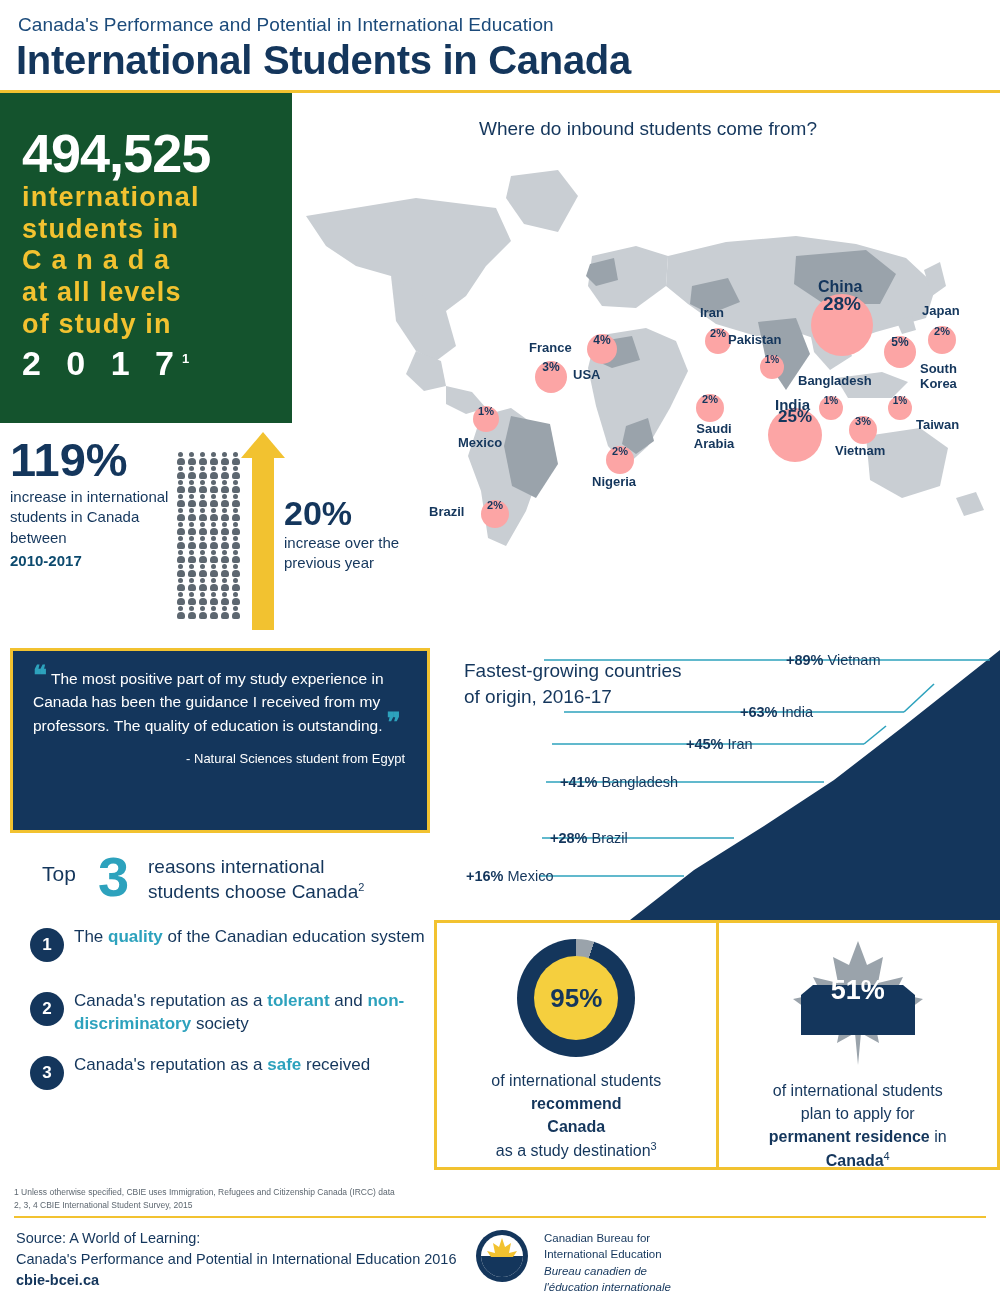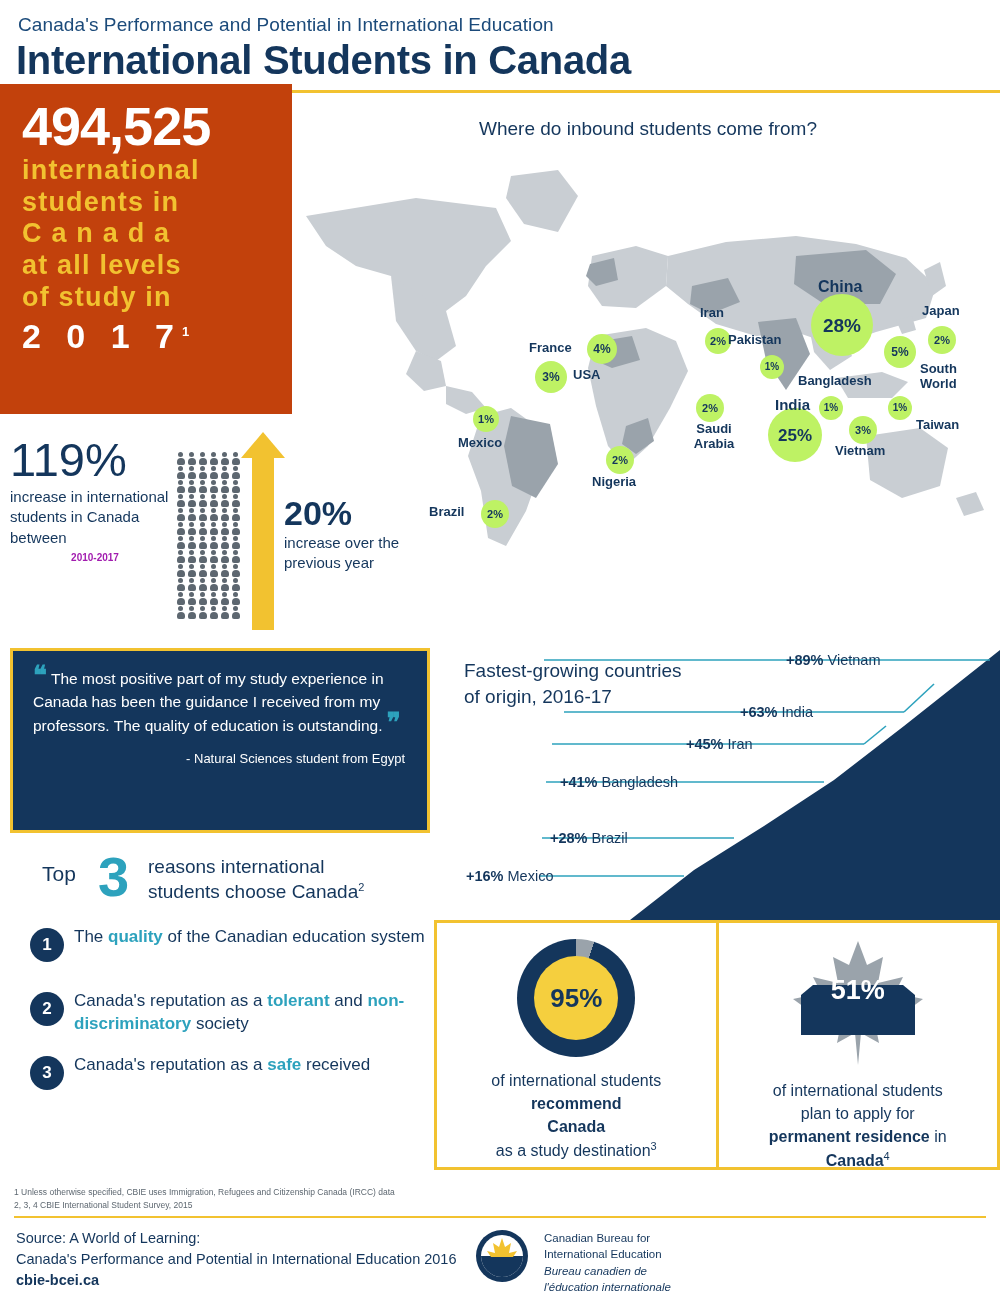--- a/index.html
+++ b/index.html
@@ -25,42 +25,42 @@
     font-size:40px; font-weight:bold; color:#14365c; letter-spacing:-.3px;
   }
   .hdr-year {
     position:absolute; right:16px; top:28px;
     font-size:52px; font-weight:bold; color:#14365c;
   }
   .hdr-rule { position:absolute; left:0; top:90px; width:1000px; height:3px; background:#f2c230; }
 
   
   .bigstat {
-    position:absolute; left:0; top:84px; width:292px; height:330px;
-    background:#c2410c; color:#ffffff; padding:14px 16px 10px 22px;
+    position:absolute; left:0; top:93px; width:292px; height:330px;
+    background:#14532d; color:#ffffff; padding:32px 16px 10px 22px;
   }
   .bigstat .num {
     font-size:54px; font-weight:bold; color:#ffffff; line-height:1.05;
     letter-spacing:-1px;
   }
   .bigstat .line {
     color:#f2c230; font-size:27px; font-weight:bold; line-height:1.18;
     letter-spacing:1.2px;
   }
   .bigstat .yr {
     color:#ffffff; font-size:34px; font-weight:bold; letter-spacing:8px;
     line-height:1.2; margin-top:2px;
   }
   .bigstat .sup { font-size:13px; vertical-align:super; }
 
   
   .pct119wrap { position:absolute; left:10px; top:436px; width:170px; }
-  .pct119 { font-size:47px; font-weight:normal; color:#14365c; line-height:1; }
+  .pct119 { font-size:47px; font-weight:bold; color:#14365c; line-height:1; }
   .pct119-txt { font-size:15px; color:#14365c; line-height:1.35; margin-top:4px; }
-  .pct119-yrs { font-size:10px; font-weight:bold; color:#a21caf; margin-top:4px;text-align:center; }
+  .pct119-yrs { font-size:15px; font-weight:bold; color:#0c4a6e; margin-top:4px; }
 
   .peoplegrid {
     position:absolute; left:176px; top:452px; width:72px; height:172px;
     display:flex; flex-wrap:wrap; align-content:flex-start;
   }
   .person { width:9px; height:13px; margin:0 2px 1px 0; position:relative; }
   .person::before {
     content:""; position:absolute; left:2px; top:0; width:5px; height:5px;
     border-radius:50%; background:#5d6770;
   }
@@ -82,22 +82,22 @@
   .pct20-txt { font-size:15px; color:#14365c; line-height:1.35; margin-top:3px; }
 
   
   .maparea { position:absolute; left:296px; top:96px; width:704px; height:540px; }
   .map-title {
     position:absolute; left:0; top:22px; width:704px; text-align:center;
     font-size:19px; color:#14365c; font-weight:normal;
   }
   .mapsvg { position:absolute; left:0; top:50px; }
   .bubble {
-    position:absolute; border-radius:50%; background:#bef264;
-    color:#14365c; font-weight:bold; display:flex; align-items:center;
+    position:absolute; border-radius:50%; background:#fca5a5;
+    color:#14365c; font-weight:bold; display:flex; align-items:flex-start;
     justify-content:center; line-height:1;
   }
   .clabel { position:absolute; font-size:13px; font-weight:bold; color:#14365c; line-height:1.15; }
 
   
   .quotebox {
     position:absolute; left:10px; top:648px; width:420px; height:185px;
     background:#14365c; color:#ffffff; border:3px solid #f2c230;
     padding:16px 22px 12px 20px;
   }
@@ -363,21 +363,21 @@
     <div class="clabel" style="left:502px; top:278px;">Bangladesh</div>
 
     <div class="bubble" style="left:515px; top:198px; width:62px; height:62px; font-size:19px;">
         <span>28%</span>
       </div>
     <div class="clabel" style="left:522px; top:182px; font-size:16px;">China</div>
 
     <div class="bubble" style="left:588px; top:240px; width:32px; height:32px; font-size:12px;">
         <span>5%</span>
       </div>
-    <div class="clabel" style="left:624px; top:266px; width:62px;">South World</div>
+    <div class="clabel" style="left:624px; top:266px; width:62px;">South Korea</div>
 
     <div class="bubble" style="left:632px; top:230px; width:28px; height:28px; font-size:11px;">
         <span>2%</span>
       </div>
     <div class="clabel" style="left:626px; top:208px;">Japan</div>
 
     <div class="bubble" style="left:592px; top:300px; width:24px; height:24px; font-size:10px;">
         <span>1%</span>
       </div>
     <div class="clabel" style="left:620px; top:322px;">Taiwan</div>

